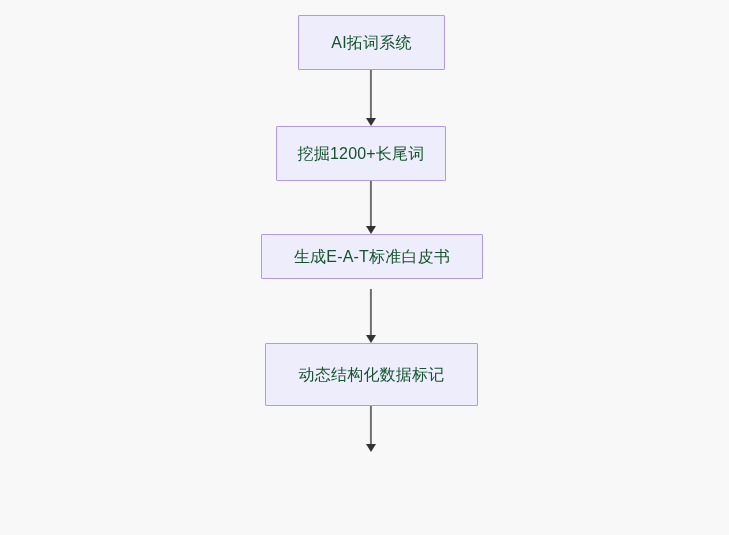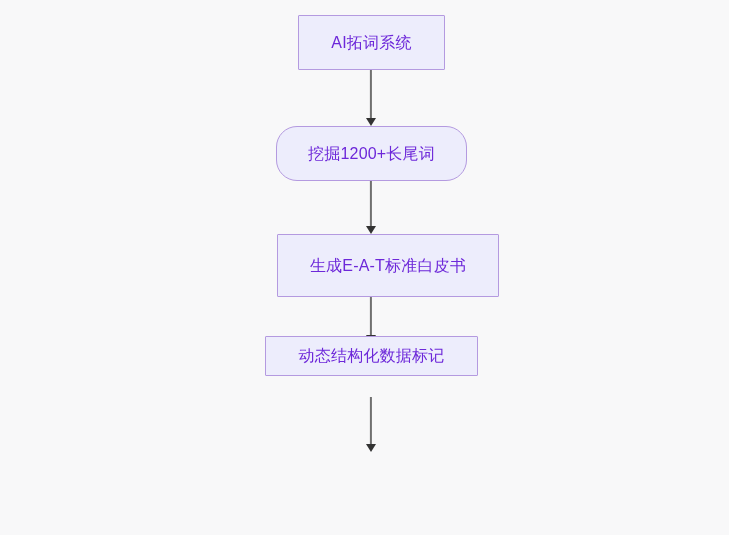--- a/index.html
+++ b/index.html
@@ -20,21 +20,21 @@
   }
   .node {
     position: absolute;
     box-sizing: border-box;
     background: #ededfc;
     border: 1.4px solid #b49ae0;
     border-radius: 1px;
     display: flex;
     align-items: center;
     justify-content: center;
-    color: #6d28d9;
+    color: #14532d;
     font-size: 16px;
     line-height: 1;
     letter-spacing: 0.2px;
     white-space: nowrap;
   }
   .node-label {
     display: block;
   }
   .connector {
     position: absolute;
@@ -81,26 +81,26 @@
 
   <div class="connector" style="left:371px; top:397px; height:55px;">
     <div class="connector-line" style="height:47px;"></div>
     <div class="connector-head" style="top:47px;"></div>
   </div>
 
   <div class="node" style="left:298px; top:15px; width:147px; height:55px;">
     <span class="node-label">AI拓词系统</span>
   </div>
 
-  <div class="node" style="left:276px; top:126px; width:191px; height:55px;border-radius:21px;">
+  <div class="node" style="left:276px; top:126px; width:170px; height:55px;">
     <span class="node-label">挖掘1200+长尾词</span>
   </div>
 
-  <div class="node" style="left:277px; top:234px; width:222px; height:63px;">
+  <div class="node" style="left:261px; top:234px; width:222px; height:45px;">
     <span class="node-label">生成E-A-T标准白皮书</span>
   </div>
 
-  <div class="node" style="left:265px; top:336px; width:213px; height:40px;">
+  <div class="node" style="left:265px; top:343px; width:213px; height:63px;">
     <span class="node-label">动态结构化数据标记</span>
   </div>
 
 
 </div>
 
 </body></html>

